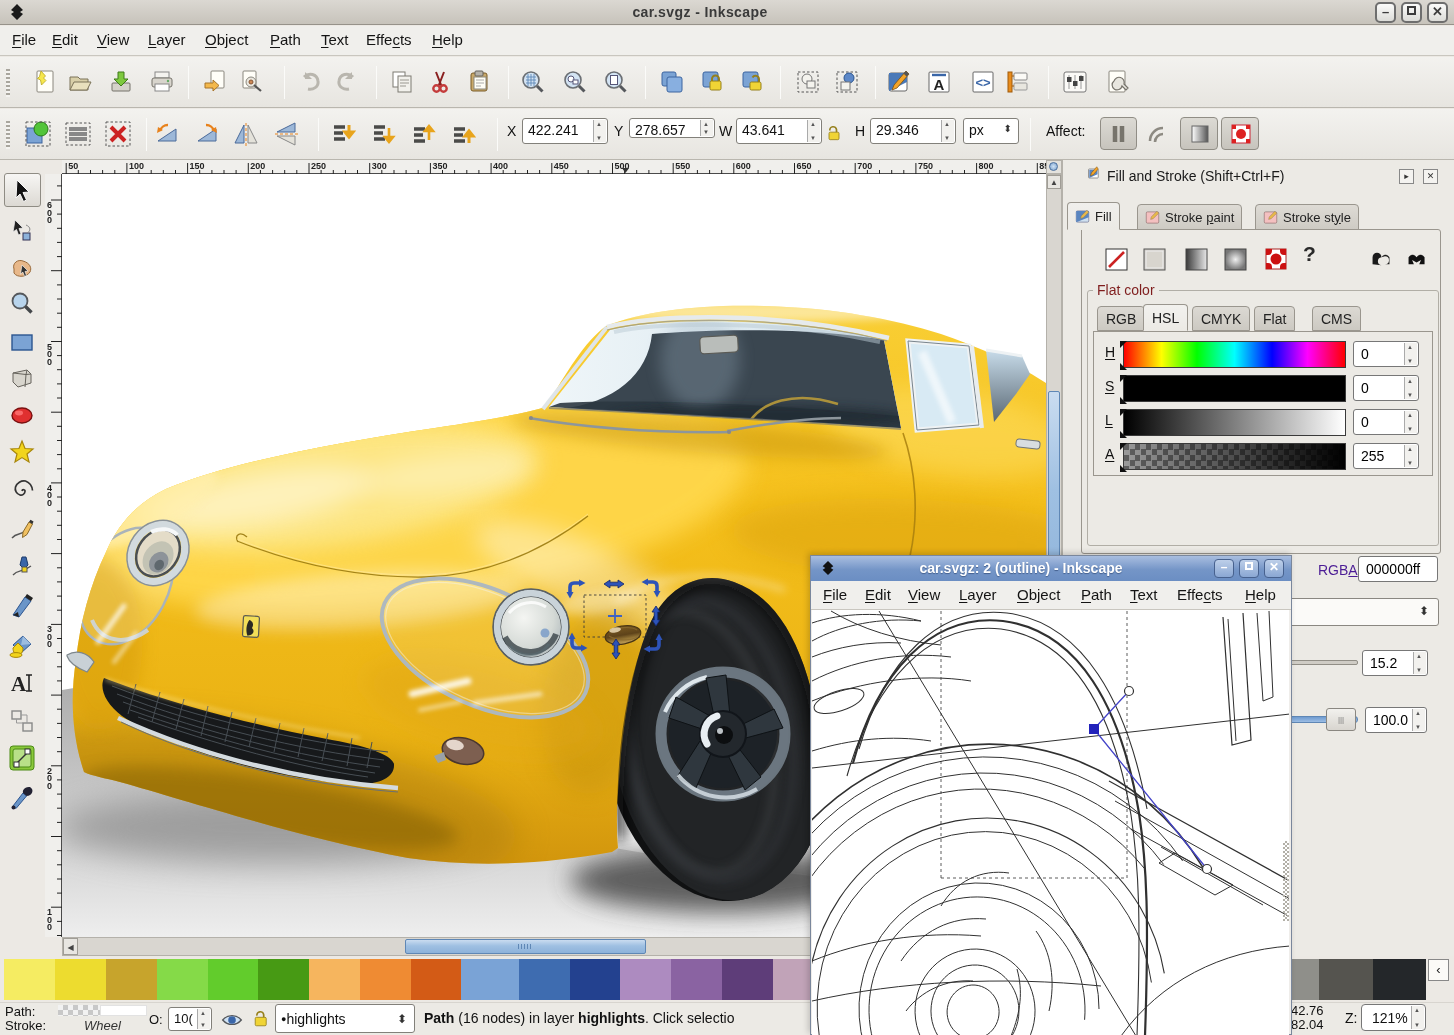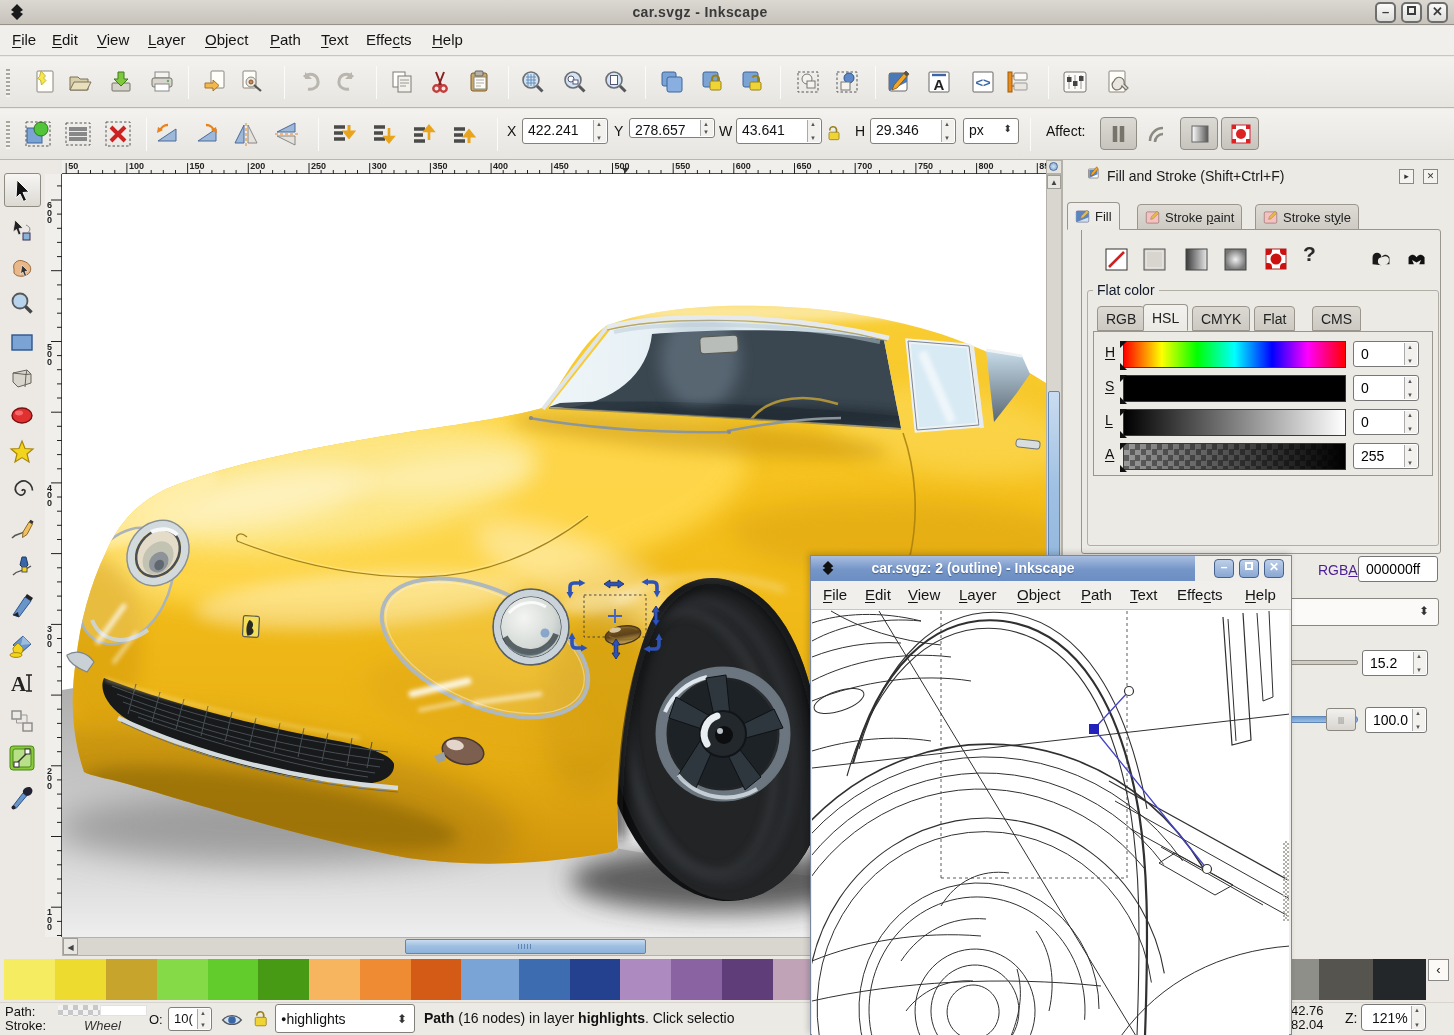--- a/index.html
+++ b/index.html
@@ -41,21 +41,21 @@
 #panel{left:1062px;top:160px;width:392px;height:796px;background:#eceae5;border-left:1px solid #b4b1aa;font-size:13px}
 .ptab{position:absolute;height:26px;border:1px solid #9a968e;border-radius:4px 4px 0 0;
  background:linear-gradient(#dedbd5,#cecbc4);color:#222;display:flex;align-items:center;padding:0 7px;gap:5px}
 .ptab.act{background:linear-gradient(#f0efec,#eceae5);height:28px;z-index:2;border-bottom:1px solid #eceae5}
 .itab{position:absolute;height:25px;border:1px solid #9a968e;border-radius:4px 4px 0 0;
  background:linear-gradient(#dcd9d3,#ccc9c2);font-size:14px;color:#222;display:flex;align-items:center;padding:0 8px}
 .itab.act{background:linear-gradient(#f2f1ee,#eceae5);height:27px;z-index:2;border-bottom:1px solid #eceae5}
 .slab{position:absolute;font-size:14px;color:#111;text-decoration:underline;text-underline-offset:2px}
 #win2{left:810px;top:555px;width:482px;height:480px;background:#efedea;border:1px solid #7a879c;z-index:10;
  box-shadow:-2px -2px 6px rgba(0,0,0,.18)}
-#w2title{left:0;top:0;width:384px;height:25px;background:linear-gradient(#a9bee0,#7495c7 55%,#6b8ec3)}
+#w2title{left:0;top:0;width:480px;height:25px;background:linear-gradient(#a9bee0,#7495c7 55%,#6b8ec3)}
 #w2titletext{width:100%;text-align:center;font-weight:bold;font-size:14px;color:#fff;line-height:24px;
  text-shadow:0 1px 1px #44608e;transform:translateX(-30px)}
 .w2btn{top:3px;width:20px;height:19px;border:1px solid #47618e;border-radius:4px;
  background:linear-gradient(#bdcfe9,#8aa7d3);color:#fff;text-align:center;line-height:15px;font-size:12px;font-weight:bold}
 #w2menu{left:0;top:25px;width:480px;height:29px;background:#f0efec;border-bottom:1px solid #c9c6bf}
 #w2canvas{left:1px;top:54px;width:477px;height:426px;background:#fff;overflow:hidden}
 .chk{background:repeating-conic-gradient(#c8c8c8 0 25%,#f2f2f2 0 50%) 0 0/10px 10px}
 
 </style></head><body>
 <div class="abs" id="titlebar">
@@ -947,21 +947,21 @@
       <path d="M1 1 h6 v2 a4 4 0 0 1 -4 4 h-2 z M21 1 v6 h-2 a4 4 0 0 1 -4 -4 v-2 z M1 21 v-6 h2 a4 4 0 0 1 4 4 v2 z M21 21 h-6 v-2 a4 4 0 0 1 4 -4 h2 z" fill="#c11"></path>
     </svg>
     <span class="abs" style="left:240px;top:82px;font-size:21px;font-weight:bold;color:#2a2a2a">?</span>
     <svg class="abs" style="left:306px;top:88px" width="24" height="22" viewBox="0 0 27 22">
       <path d="M4 17 V9 a5 5 0 0 1 10 0 a4.5 4.5 0 0 0 -4 4.5 a4.5 4.5 0 0 0 4 4.5 z M14 9 a5 5 0 0 1 9 0 v8 h-5 a4.5 4.5 0 0 0 0 -9 z" fill="#1a1a1a"></path>
     </svg>
     <div class="pbtn on" style="left:338px;top:80px;width:31px;height:33px"></div>
     <svg class="abs" style="left:342px;top:88px" width="24" height="22" viewBox="0 0 27 22">
       <path d="M4 17 V9 a5 5 0 0 1 9 0 a5 5 0 0 1 9 0 v8 h-6 l2 -5 -5 3 -5 -3 2 5 z" fill="#111"></path>
     </svg>
-    <span class="abs" style="left:30px;top:122px;font-size:14px;color:#0f172a;background:#eceae5;padding:0 4px;z-index:3">Flat color</span>
+    <span class="abs" style="left:30px;top:122px;font-size:14px;color:#7f1d1d;background:#eceae5;padding:0 4px;z-index:3">Flat color</span>
     <div class="abs" style="left:24px;top:130px;width:352px;height:256px;border:1px solid #b1aea6;border-radius:3px"></div>
     <div class="itab" style="left:34px;top:146px">RGB</div>
     <div class="itab act" style="left:80px;top:144px">HSL</div>
     <div class="itab" style="left:129px;top:146px">CMYK</div>
     <div class="itab" style="left:191px;top:146px">Flat</div>
     <div class="itab" style="left:249px;top:146px">CMS</div>
     <div class="abs" style="left:30px;top:171px;width:340px;height:145px;border:1px solid #9a968e;background:#eceae5"></div>
     <span class="slab" style="left:42px;top:184px">H</span>
     <div class="abs" style="left:60px;top:181px;width:223px;height:27px;border:1px solid #3a3a3a;background:linear-gradient(90deg,#f00,#ff0 17%,#0f0 33%,#0ff 50%,#00f 67%,#f0f 83%,#f00)"></div>
     <svg class="abs" style="left:57px;top:181px" width="8" height="29">

